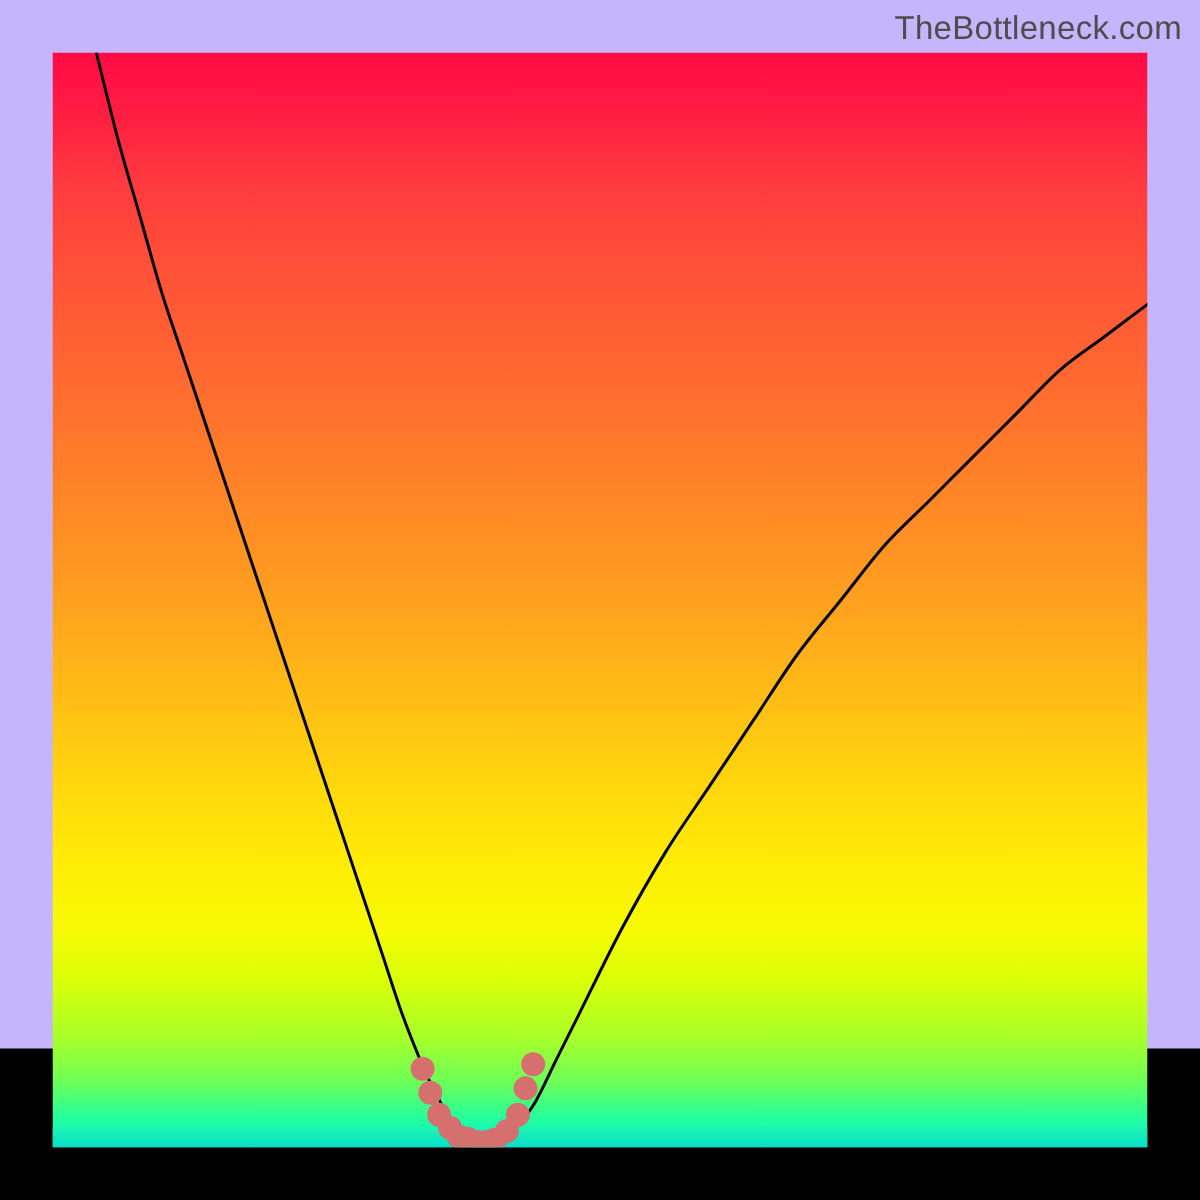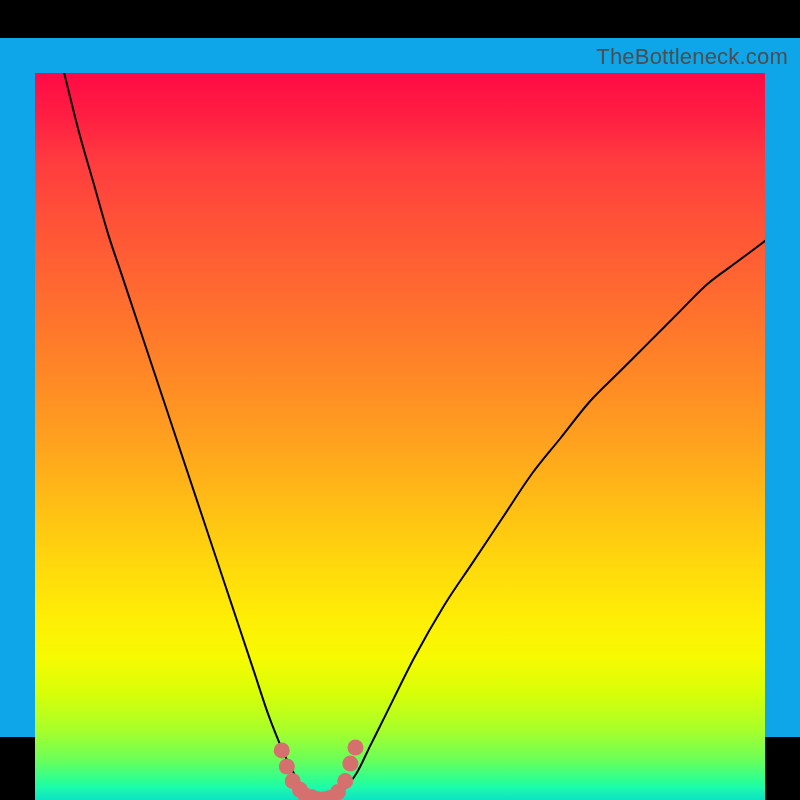--- a/index.html
+++ b/index.html
@@ -1,22 +1,21 @@
 <!DOCTYPE html>
 <html><head>
 <meta charset="utf-8">
 <style>
   * { margin: 0; padding: 0; box-sizing: border-box; }
   html, body { width: 800px; height: 800px; overflow: hidden; background: #000; }
   .frame {
     position: relative;
     width: 800px;
     height: 699px;
-    background: #0ea5e9;
-    margin-top: 38px;
+    background: #c4b5fd;
   }
   .watermark {
     position: absolute;
     top: 6px;
     right: 12px;
     font-family: Arial, Helvetica, sans-serif;
     font-size: 22px;
     color: #4d4d4d;
     letter-spacing: 0.2px;
     user-select: none;

